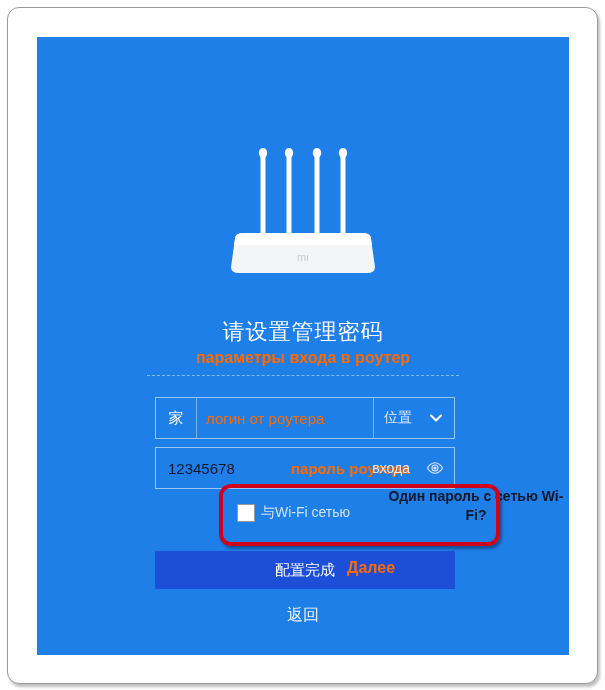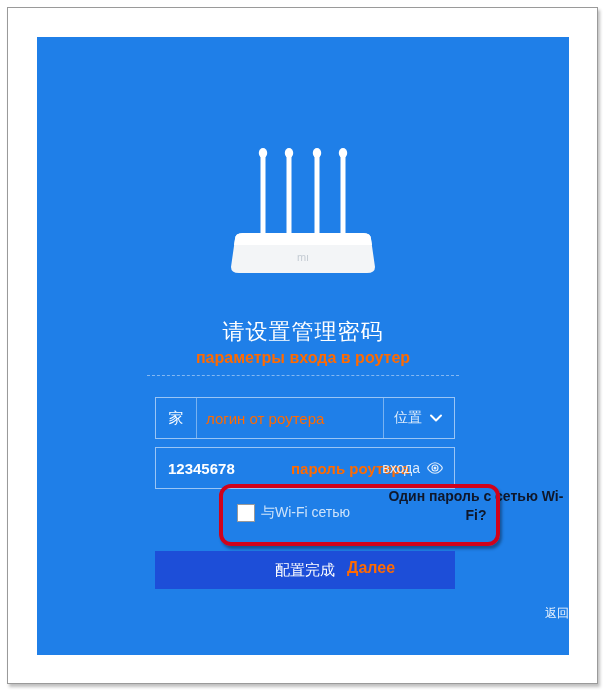--- a/index.html
+++ b/index.html
@@ -1,38 +1,38 @@
 <!DOCTYPE html>
 <html><head>
 <meta charset="utf-8">
 <style>
   html,body{margin:0;padding:0;width:605px;height:690px;background:#fff;font-family:"Microsoft YaHei","PingFang SC",Arial,sans-serif;-webkit-font-smoothing:antialiased}
-  .frame{position:absolute;left:7px;top:7px;width:589px;height:675px;border:1px solid #9a9a9a;border-radius:0;box-shadow:2px 3px 3px rgba(0,0,0,.25);background:#fff;overflow:hidden}
+  .frame{position:absolute;left:7px;top:7px;width:589px;height:675px;border:1px solid #9a9a9a;border-radius:12px;box-shadow:2px 3px 3px rgba(0,0,0,.25);background:#fff;overflow:hidden}
   .panel{position:absolute;left:29px;top:29px;width:532px;height:618px;background:#1f7fe8;color:#fff;overflow:visible}
   .router{position:absolute;left:50%;top:110px;width:160px;margin-left:-80px;}
   .title{position:absolute;left:0;right:0;top:280px;text-align:center;font-size:22px;font-weight:400;color:#fff;letter-spacing:1px}
   .subtitle{position:absolute;left:0;right:0;top:312px;text-align:center;font-size:16px;font-weight:700;color:#ff6a00}
   .hr{position:absolute;left:110px;right:110px;top:338px;height:0;border-top:1px dashed rgba(255,255,255,.45)}
   .row{position:absolute;left:118px;width:298px;height:40px;border:1px solid rgba(255,255,255,.55);background:transparent}
   .row .cell-lbl{position:absolute;left:0;top:0;bottom:0;width:40px;border-right:1px solid rgba(255,255,255,.4);display:flex;align-items:center;justify-content:center;color:#fff;font-size:15px}
   .row .placeholder{position:absolute;left:50px;top:0;bottom:0;display:flex;align-items:center;font-size:15px;font-weight:400;color:#ff6a00}
-  .row .placeholder.digits{font-weight:700;color:#ffffff}
+  .row .placeholder.digits{font-weight:400;color:#0f172a}
   .row .center-anno{position:absolute;left:135px;top:0;bottom:0;display:flex;align-items:center;font-size:15px;font-weight:700;color:#ff6a00}
-  .row .right-slot{position:absolute;right:0;top:0;bottom:0;display:flex;align-items:center;gap:6px;padding:0 10px;color:rgba(255,255,255,.85);font-size:14px}
+  .row .right-slot{position:absolute;right:0;top:0;bottom:0;display:flex;align-items:center;gap:16px;padding:0 10px;color:rgba(255,255,255,.85);font-size:14px}
   .row .right-slot.sep{border-left:1px solid rgba(255,255,255,.4)}
   .chev{display:inline-block}
   .eye{display:inline-flex;align-items:center;justify-content:center;width:18px;height:18px;color:rgba(255,255,255,.85)}
   .chk-wrap{position:absolute;left:186px;top:455px;width:264px;height:42px;display:flex;align-items:center}
   .chk{position:absolute;left:14px;top:12px;width:16px;height:16px;background:#fff;border:1px solid #999}
   .chk-lbl{position:absolute;left:38px;top:12px;color:rgba(255,255,255,.78);font-size:14px}
   .highlight{position:absolute;left:182px;top:447px;width:273px;height:54px;border:4px solid #d0021b;border-radius:12px;box-shadow:2px 3px 3px rgba(0,0,0,.35);pointer-events:none}
   .anno-right{position:absolute;left:344px;top:450px;width:190px;color:#0f172a;font-size:14px;font-weight:700;line-height:1.35;text-align:center}
   .btn{position:absolute;left:118px;top:514px;width:300px;height:38px;background:#1d4ed8;display:flex;align-items:center;justify-content:center;color:#fff;font-size:15px}
   .btn-anno{position:absolute;left:310px;top:522px;color:#ff6a00;font-size:16px;font-weight:700}
-  .back{position:absolute;left:0;right:0;top:568px;text-align:right;color:rgba(255,255,255,.92);font-size:12px}
+  .back{position:absolute;left:0;right:0;top:568px;text-align:center;color:rgba(255,255,255,.92);font-size:16px}
   svg{display:block}
 </style>
 </head>
 <body>
 
 <div class="frame">
   <div class="panel">
 
     <div class="router">
       <svg viewBox="0 0 160 130" width="160" height="130">

